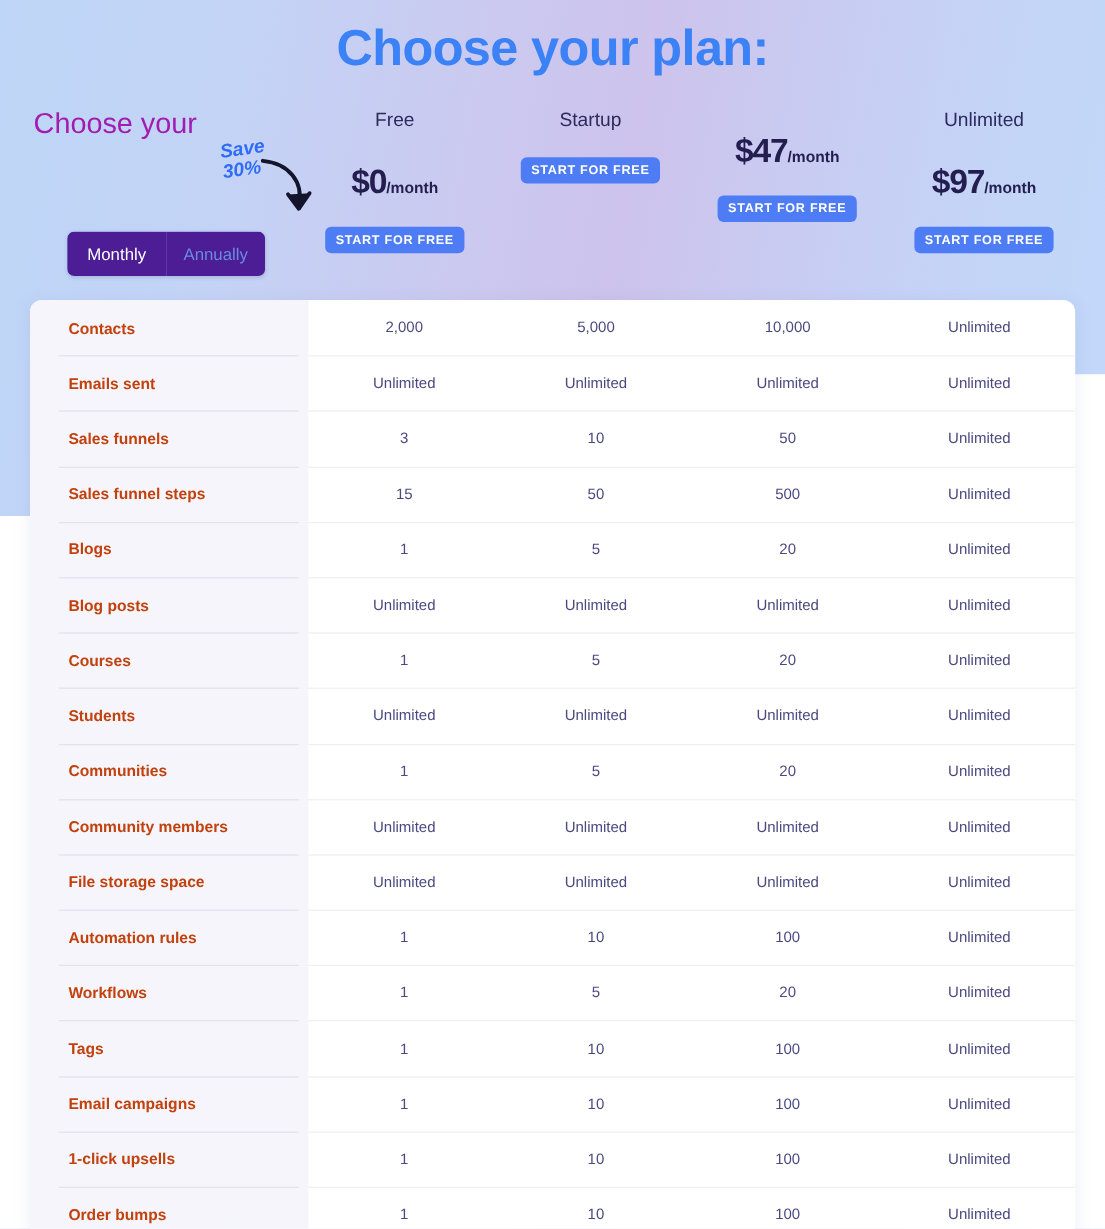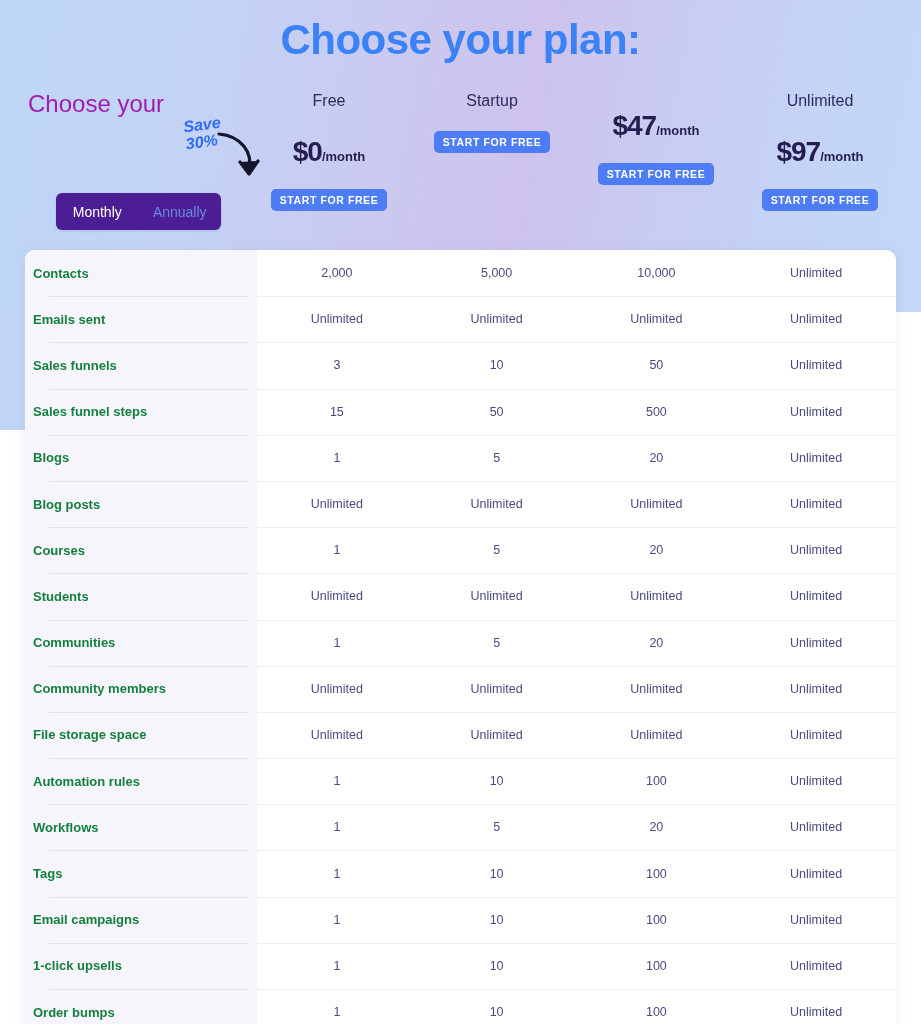--- a/index.html
+++ b/index.html
@@ -61,22 +61,22 @@
   }
   
   #table-card{
     position:absolute;left:25px;top:250px;width:871px;height:790px;
     background:#ffffff;border-radius:10px;overflow:hidden;
     box-shadow:0 2px 14px rgba(90,110,170,.10);
   }
   #label-col-bg{position:absolute;left:0;top:0;width:232px;height:100%;background:#f5f5fb;}
   .trow{position:relative;height:46.2px;display:flex;align-items:center;}
   .tlabel{
-    width:232px;padding-left:8px;box-sizing:border-box;
-    font-size:13px;font-weight:bold;color:#15803d;
+    width:232px;padding-left:32px;box-sizing:border-box;
+    font-size:13px;font-weight:bold;color:#c2410c;
   }
   .tval{
     flex:1;text-align:center;font-size:12.5px;color:#4a4a80;font-weight:normal;
   }
   .trow .divl{
     position:absolute;left:24px;top:0;width:200px;height:1px;background:#e2e2ee;
   }
   .trow .divr{
     position:absolute;left:232px;top:0;right:0;height:1px;background:#eeeef4;
   }

